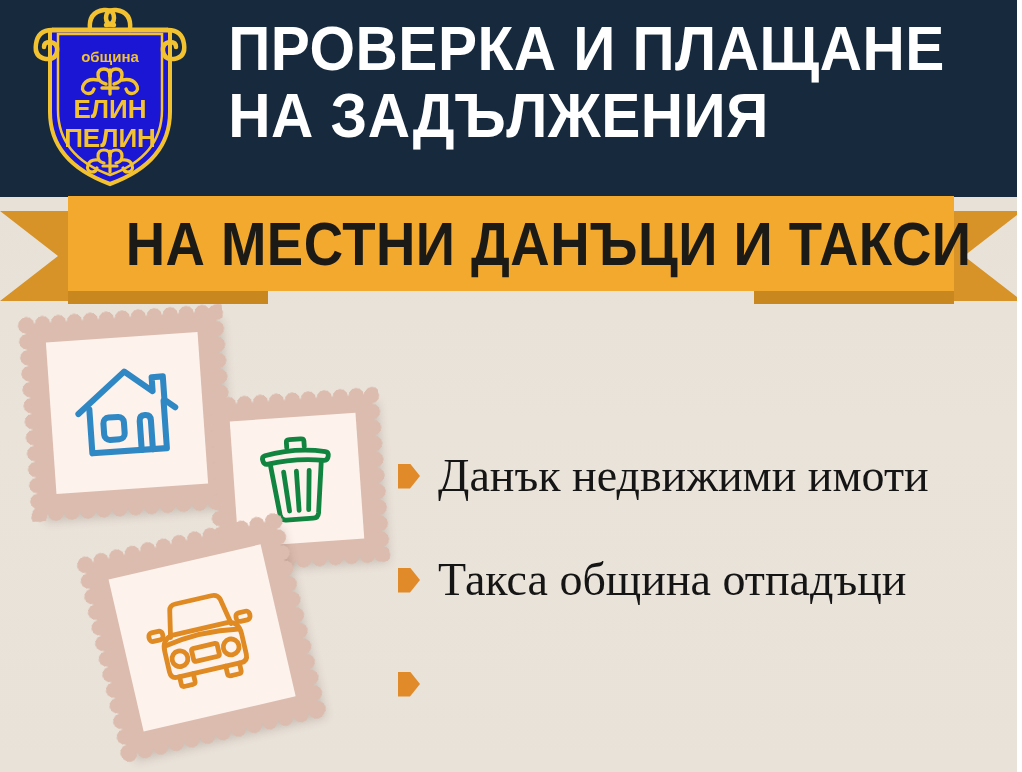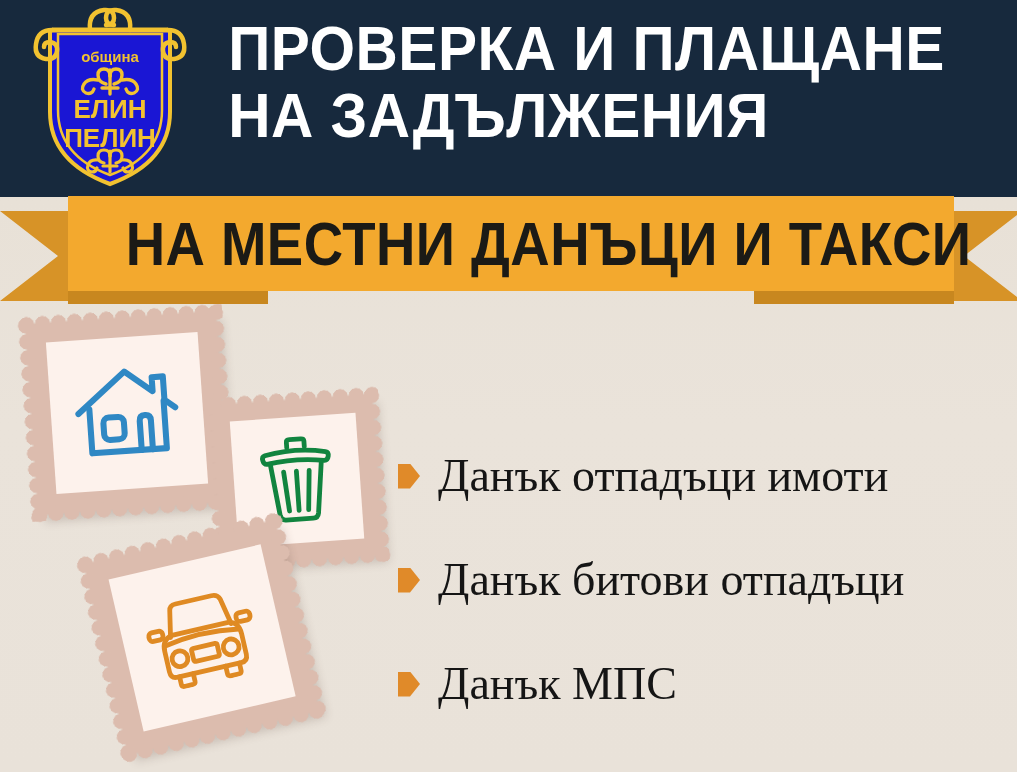--- a/index.html
+++ b/index.html
@@ -343,28 +343,27 @@
         <path d="M30 90 L30 99 Q30 102 34 102 L42 102 Q46 102 46 99 L46 90"></path>
         <path d="M84 90 L84 99 Q84 102 88 102 L96 102 Q100 102 100 99 L100 90"></path>
       </svg>
     </div>
   </div>
 
   <div class="bullets">
 
     <div class="bullet-row">
       <span class="bullet-marker"></span>
-      <span class="bullet-label">Данък отпадъци имоти</span>
+      <span class="bullet-label">Данък недвижими имоти</span>
     </div>
 
     <div class="bullet-row">
       <span class="bullet-marker"></span>
-      <span class="bullet-label">Данък битови отпадъци</span>
+      <span class="bullet-label">Такса община отпадъци</span>
     </div>
 
     <div class="bullet-row">
       <span class="bullet-marker"></span>
-      <span class="bullet-label">Данък МПС</span>
     </div>
 
   </div>
 
 </div>
 
 </body></html>

